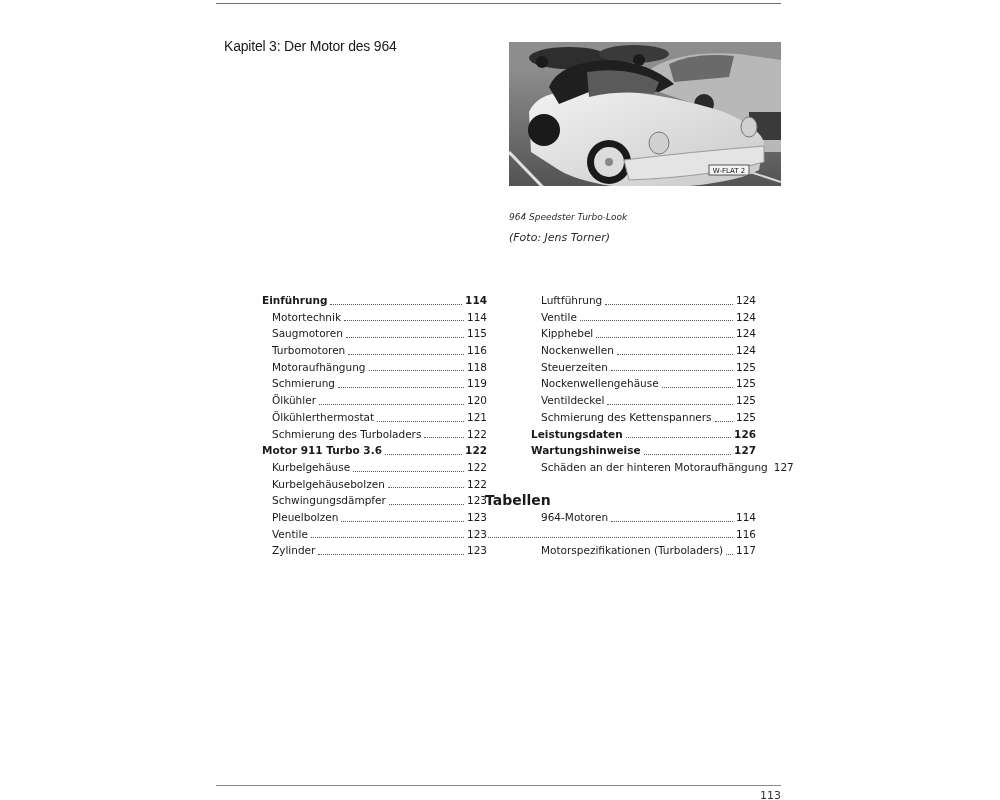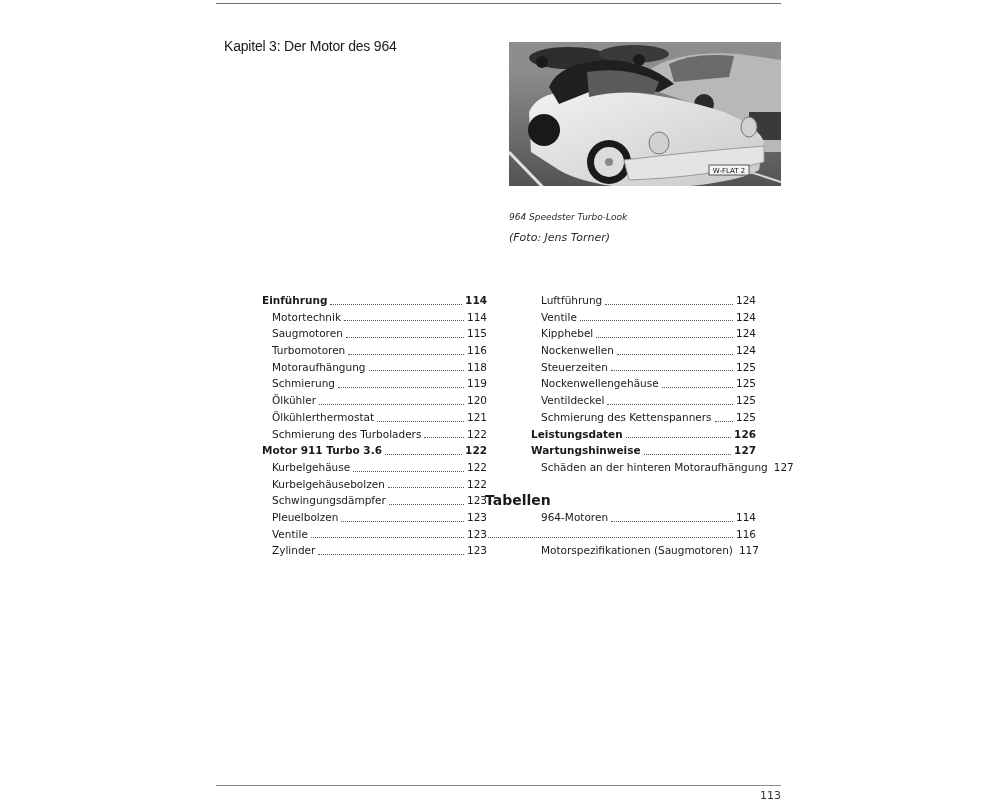--- a/index.html
+++ b/index.html
@@ -264,20 +264,20 @@
     <div class="toc-row indent">
       <span class="toc-label">964-Motoren</span>
       <span class="toc-leader"></span>
       <span class="toc-page">114</span>
     </div>
     <div class="toc-row indent">
       <span class="toc-leader"></span>
       <span class="toc-page">116</span>
     </div>
     <div class="toc-row indent">
-      <span class="toc-label">Motorspezifikationen (Saugmotoren)</span>
+      <span class="toc-label">Motorspezifikationen (Turboladers)</span>
       <span class="toc-leader"></span>
       <span class="toc-page">117</span>
     </div>
   </div>
 
 <div class="rule-bottom"></div>
 <div class="page-number">113</div>
 
 </body></html>

